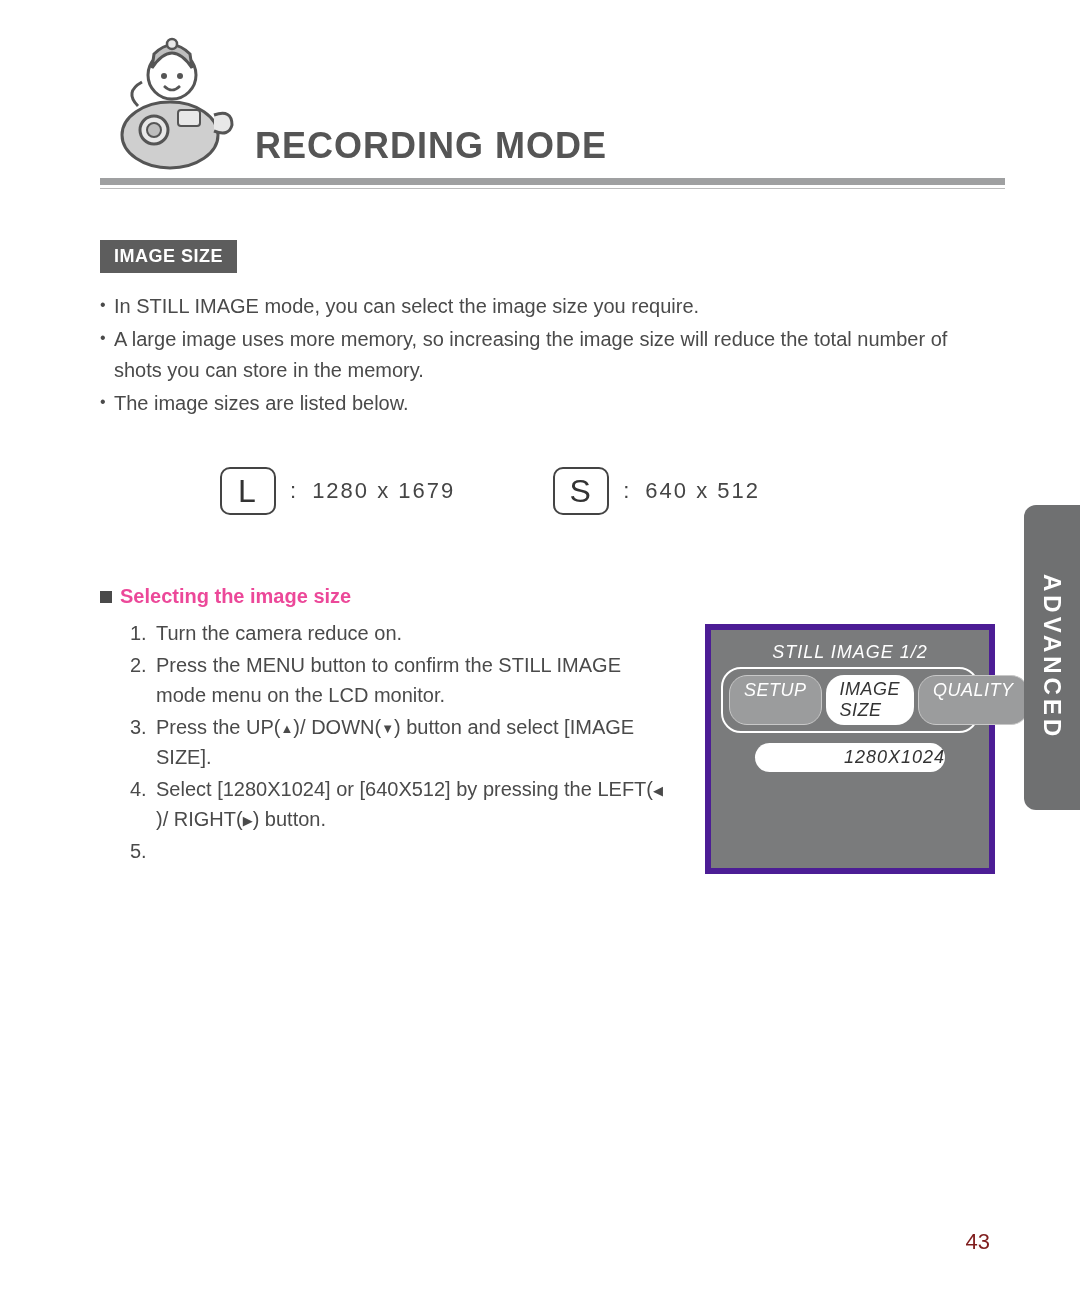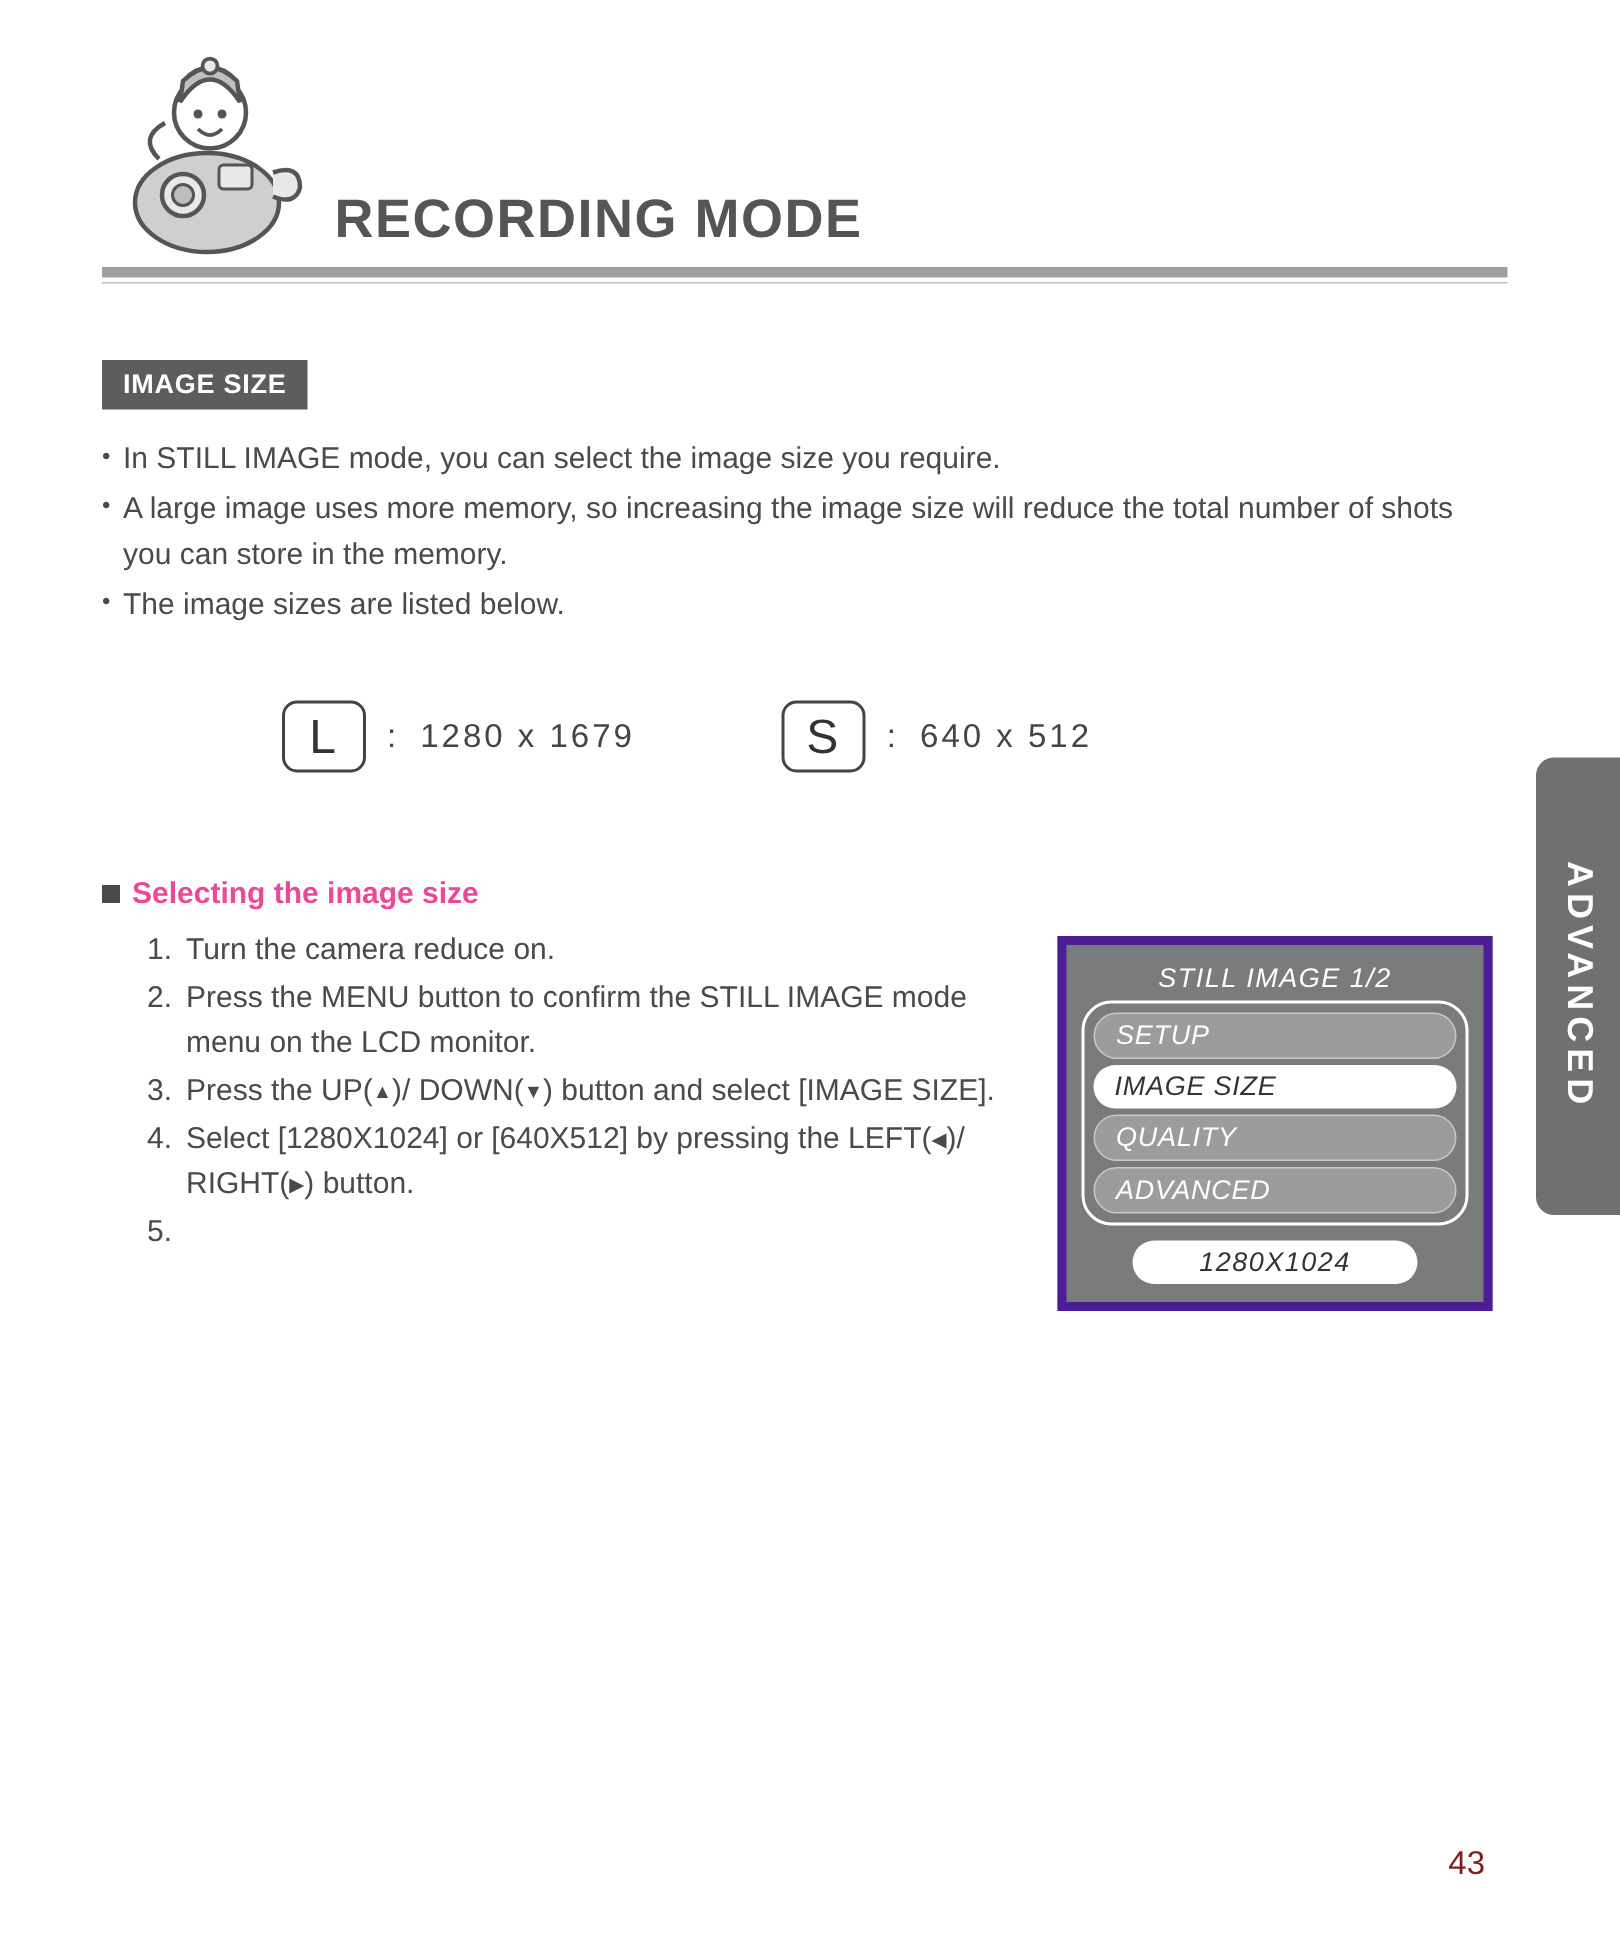--- a/index.html
+++ b/index.html
@@ -8,21 +8,21 @@
     background: #fff;
     font-family: Arial, Helvetica, sans-serif;
     color: #4a4a4a;
     width: 1080px;
   }
   .page {
     width: 1080px;
     height: 1295px;
     position: relative;
     box-sizing: border-box;
-    padding: 20px 85px 0 68px;
+    padding: 20px 85px 0 100px;
   }
   .header-area {
     position: relative;
     height: 165px;
   }
   .mascot {
     position: absolute;
     left: 10px;
     top: 0;
     width: 130px;
@@ -165,21 +165,21 @@
     font-size: 18px;
     text-align: center;
     letter-spacing: 1px;
     padding: 2px 0 4px;
   }
   .lcd-list {
     border: 2px solid #fff;
     border-radius: 20px;
     padding: 6px 6px;
     display: flex;
-    flex-direction: column;
+    flex-direction: row;
     gap: 4px;
   }
   .lcd-item {
     border-radius: 18px;
     padding: 4px 14px;
     font-size: 18px;
     letter-spacing: 0.5px;
   }
   .lcd-item.normal {
     background: #9b9c9d;
@@ -189,21 +189,21 @@
   .lcd-item.selected {
     background: #fff;
     color: #333;
   }
   .lcd-value {
     margin: 10px auto 0;
     width: 190px;
     background: #fff;
     color: #333;
     border-radius: 18px;
-    text-align: center;
+    text-align: right;
     font-size: 18px;
     padding: 4px 0;
     letter-spacing: 1px;
   }
 
   
   .side-tab {
     position: absolute;
     right: 0;
     top: 505px;

